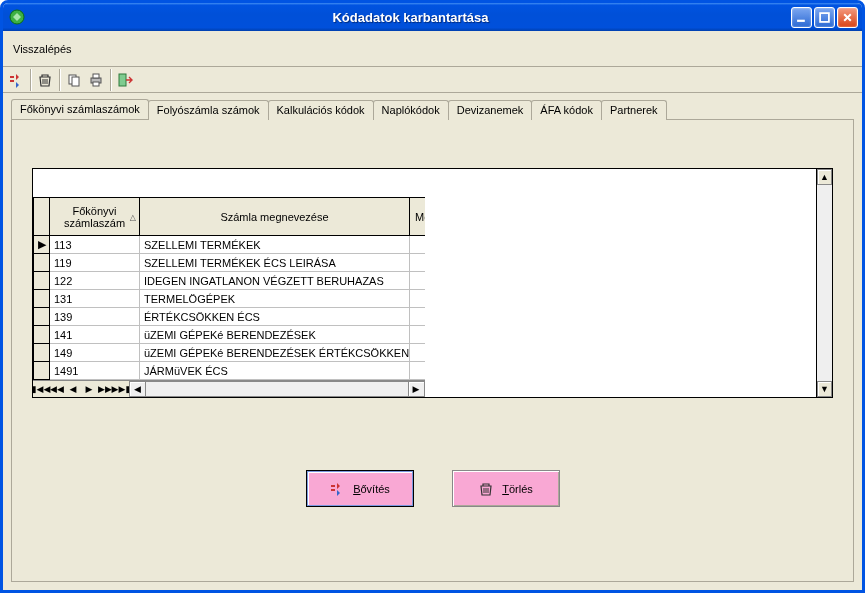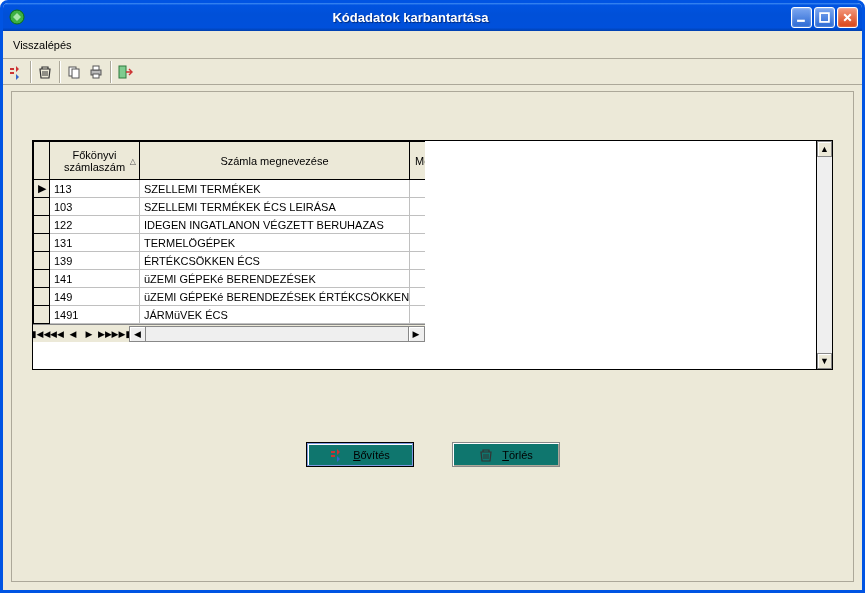--- a/index.html
+++ b/index.html
@@ -40,21 +40,21 @@
     width: 21px; height: 21px; border-radius: 3px;
     border: 1px solid #fff;
     display:flex;align-items:center;justify-content:center;
     box-shadow: inset 0 0 2px rgba(255,255,255,.6);
   }
   .winbtn.min, .winbtn.max { background: linear-gradient(to bottom,#7ca7f0,#2b69d4); }
   .winbtn.close { background: linear-gradient(to bottom,#f49a7f,#d94214); }
   .winbtn svg { width:11px; height:11px; }
   .menubar {
     background: #ece9d8;
-    height: 28px;
+    height: 36px;
     border-bottom: 1px solid #aca899;
     padding-left: 4px;
     display:flex; align-items:center;
     font-size: 11px;
   }
   .menubar .menuitem { padding: 2px 6px; cursor: default; }
   .toolbar {
     height: 26px;
     background: #ece9d8;
     border-bottom: 1px solid #aca899;
@@ -102,21 +102,21 @@
     position:relative;
     z-index:1;
     padding: 48px 20px 20px 20px;
   }
   .grid-area {
     display:flex;
     border:1px solid #000;
     background:#fff;
     height: 230px;
   }
-  .grid-wrap { flex:1; display:flex; flex-direction:column; overflow:hidden; }
+  .grid-wrap { flex:1; display:flex; flex-direction:column; overflow:hidden;margin-top:28px; }
   .grid {
     border-collapse:collapse;
     width:100%;
     table-layout:fixed;
   }
   .grid th {
     background:#ece9d8;
     border:1px solid #000;
     font-weight:normal;
     font-size:11px;
@@ -162,23 +162,23 @@
   .hscroll .arrow.right{border-right:none;border-left:1px solid #888;}
   .hscroll .track { flex:1; }
   .actions {
     display:flex;
     justify-content:center;
     gap:38px;
     margin-top:72px;
   }
   .btn {
     min-width:108px;
-    height:25px;
+    height:37px;
     border:1px solid #888;
-    background:#0f766e;
+    background:#f9a8d4;
     box-shadow: inset 1px 1px 0 #fff, inset -1px -1px 0 #aca899;
     display:flex; align-items:center; justify-content:center;
     gap:8px;
     font-size:11px;
     padding: 0 10px;
     cursor:default;
   }
   .btn.def { border:1px solid #000; box-shadow: inset 0 0 0 1px #7a98df, inset 1px 1px 0 1px #fff;}
   .btn u { text-decoration: underline; }
   .ico { width:16px; height:16px; display:inline-flex;align-items:center;justify-content:center;}
@@ -259,20 +259,29 @@
       <span class="ico">
           <svg viewBox="0 0 16 16">
             <rect x="2" y="2" width="7" height="12" fill="#7ecb8f" stroke="#2e7a3c"></rect>
             <path d="M9 8h5M12 5l3 3-3 3" fill="none" stroke="#c33" stroke-width="1.4"></path>
           </svg>
         </span>
     </div>
   </div>
 
   <div class="content">
+    <div class="tabs">
+      <div class="tab active">Főkönyvi számlaszámok</div>
+      <div class="tab">Folyószámla számok</div>
+      <div class="tab">Kalkulációs kódok</div>
+      <div class="tab">Naplókódok</div>
+      <div class="tab">Devizanemek</div>
+      <div class="tab">ÁFA kódok</div>
+      <div class="tab">Partnerek</div>
+    </div>
     <div class="panel">
 
       <div class="grid-area">
         <div class="grid-wrap">
           <table class="grid">
             <colgroup>
               <col style="width:16px">
                 <col class="col-fk">
                 <col class="col-name">
                 <col class="col-mer">
@@ -288,21 +297,21 @@
             </thead>
             <tbody id="grid-body">
                 <tr>
                   <td class="rowhdr">▶</td>
                   <td>113</td>
                   <td>SZELLEMI TERMÉKEK</td>
                   <td></td>
                 </tr>
                 <tr>
                   <td class="rowhdr"></td>
-                  <td>103</td>
+                  <td>119</td>
                   <td>SZELLEMI TERMÉKEK ÉCS LEIRÁSA</td>
                   <td></td>
                 </tr>
                 <tr>
                   <td class="rowhdr"></td>
                   <td>122</td>
                   <td>IDEGEN INGATLANON VÉGZETT BERUHAZAS</td>
                   <td></td>
                 </tr>
                 <tr>

